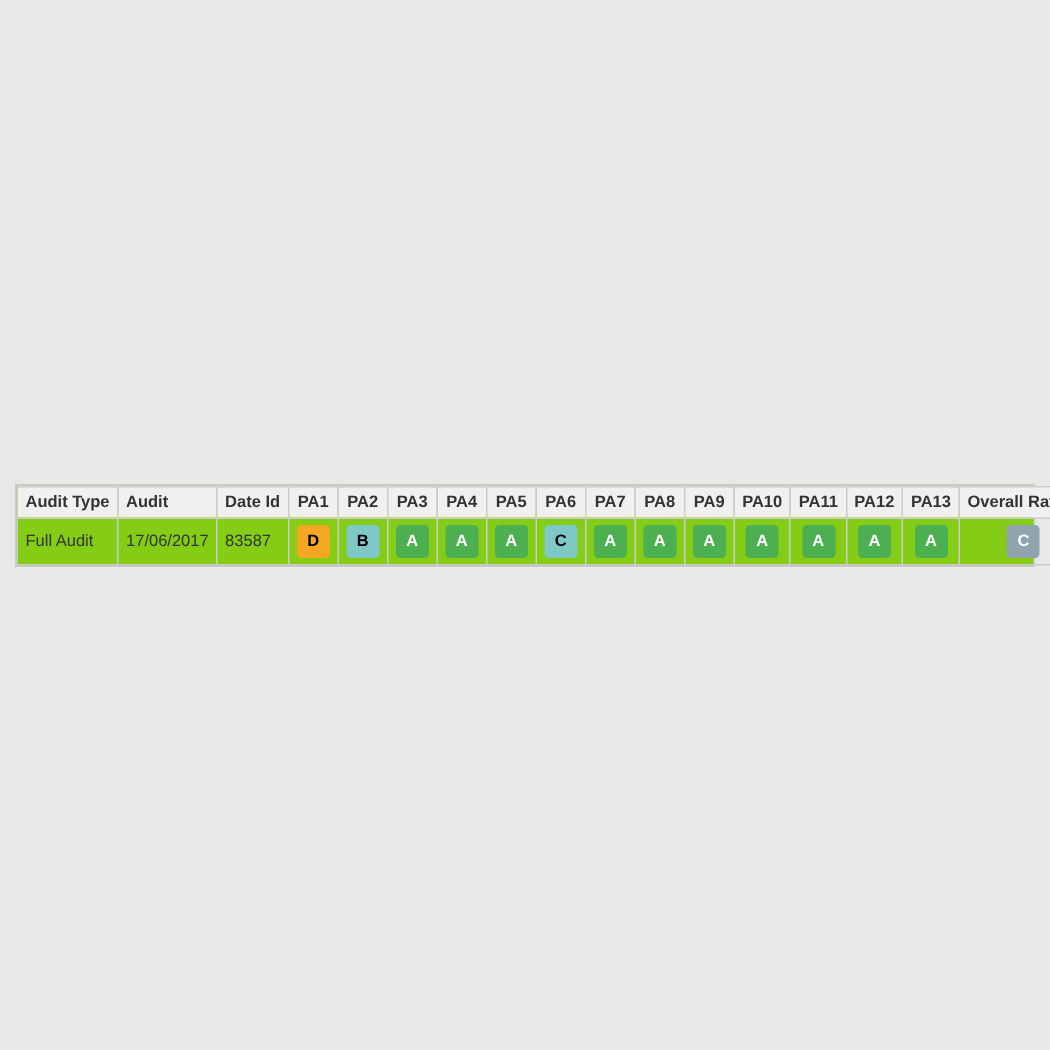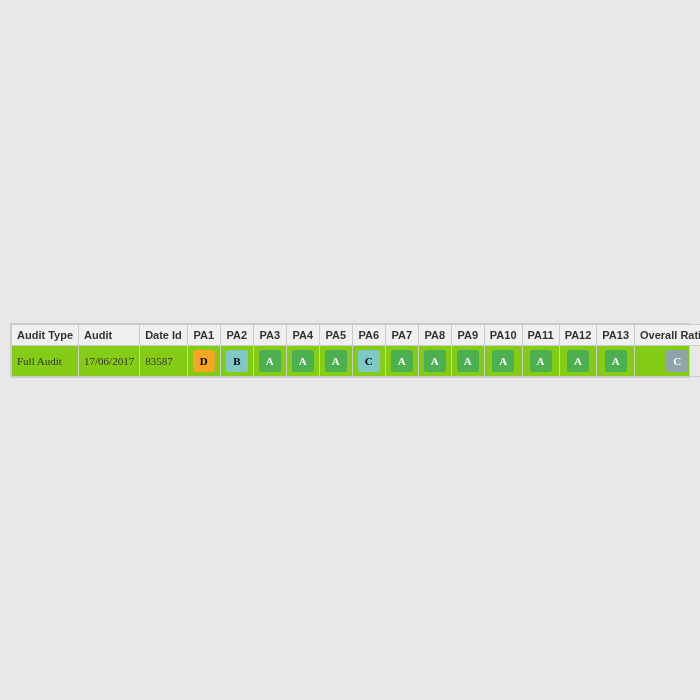--- a/index.html
+++ b/index.html
@@ -49,21 +49,20 @@
     thead th:nth-child(3) {
       text-align: left;
     }
 
     tbody tr td {
       border: 1px solid #ccc;
       padding: 4px 5px;
       text-align: center;
       vertical-align: middle;
       color: #333;
-      font-family: Liberation Serif, serif;
     }
 
     tbody tr td:first-child,
     tbody tr td:nth-child(2),
     tbody tr td:nth-child(3) {
       text-align: left;
     }
 
     .badge {
       display: inline-flex;

